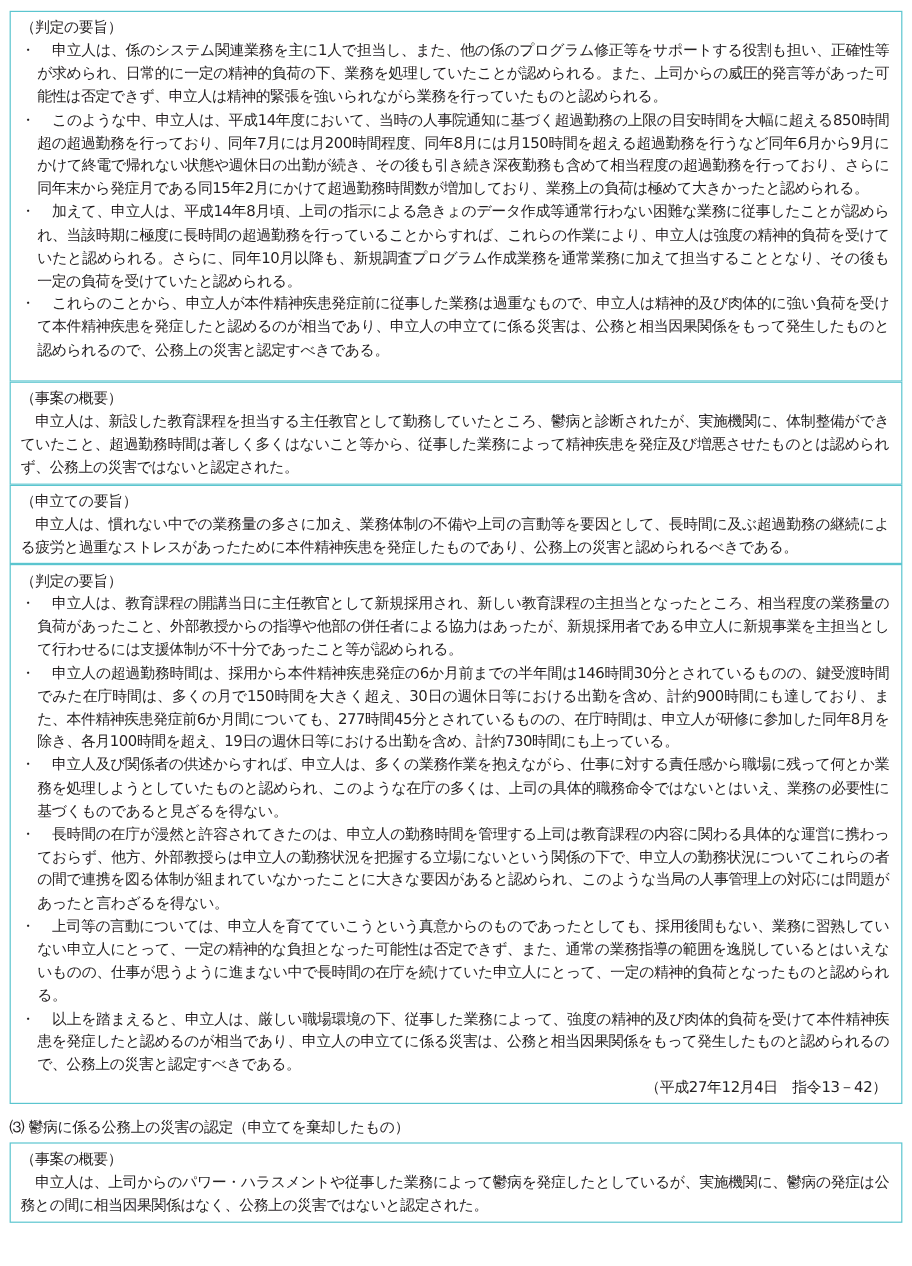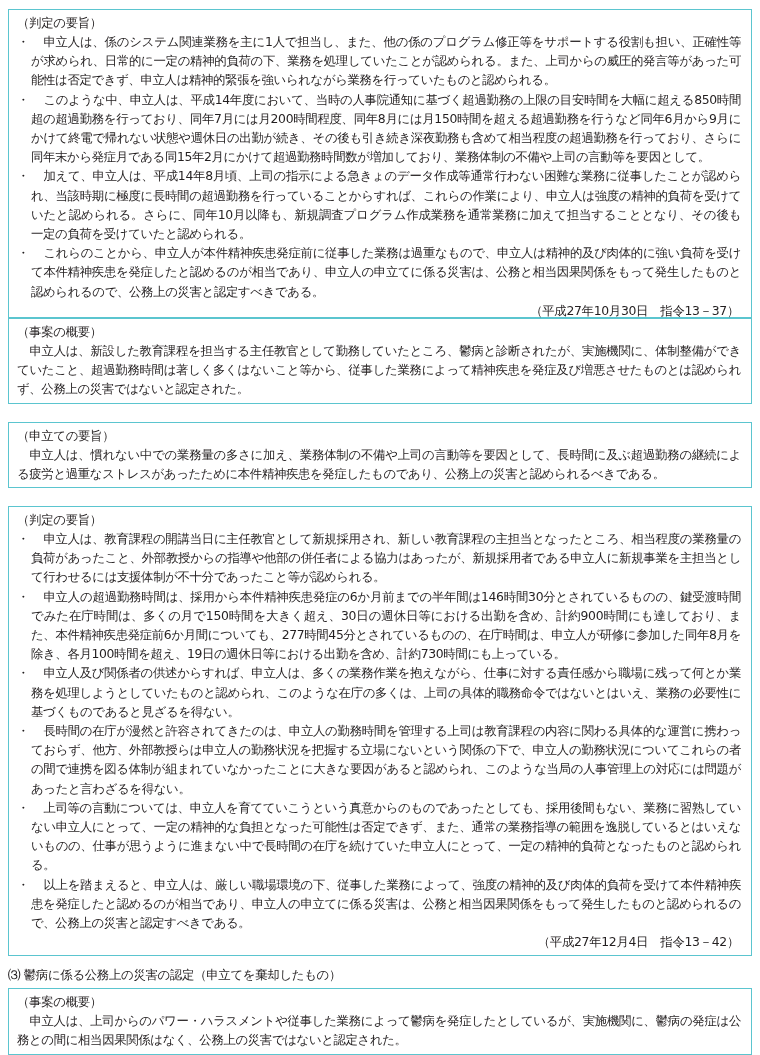--- a/index.html
+++ b/index.html
@@ -10,21 +10,21 @@
     font-size: 12.4px;
   }
   .page { position: absolute; left: 8px; top: 9px; width: 740px; }
   .box {
     border: 1.5px solid #5bc5cf;
     padding: 3px 10px 4px 8px;
     box-sizing: border-box;
     width: 744px;
     background: #fff;
   }
-  .box + .box { margin-top: 18px; }
+  .box + .box { margin-top: 0; }
   .box-title { line-height: 19px; height: 19px; letter-spacing: -0.3px; }
   .para { line-height: 19.2px; text-align: justify; text-indent: 1em; letter-spacing: -0.35px; }
   .bullets { margin: 0; padding: 0; list-style: none; }
   .bullet {
     position: relative; padding-left: 14px; line-height: 19.2px;
     text-align: justify; letter-spacing: -0.35px;
   }
   .bullet-mark { position: absolute; left: 0; top: 0; width: 14px; }
   .bullet-text { text-indent: 1em; display: block; }
   .ref { text-align: right; line-height: 19px; padding-right: 2px; letter-spacing: -0.3px; }
@@ -41,32 +41,31 @@
 
   <div class="box" style="height:309px;">
     <div class="box-title">（判定の要旨）</div>
     <ul class="bullets">
       <li class="bullet">
           <span class="bullet-mark">・</span>
           <span class="bullet-text">申立人は、係のシステム関連業務を主に1人で担当し、また、他の係のプログラム修正等をサポートする役割も担い、正確性等が求められ、日常的に一定の精神的負荷の下、業務を処理していたことが認められる。また、上司からの威圧的発言等があった可能性は否定できず、申立人は精神的緊張を強いられながら業務を行っていたものと認められる。</span>
         </li>
       <li class="bullet">
           <span class="bullet-mark">・</span>
-          <span class="bullet-text">このような中、申立人は、平成14年度において、当時の人事院通知に基づく超過勤務の上限の目安時間を大幅に超える850時間超の超過勤務を行っており、同年7月には月200時間程度、同年8月には月150時間を超える超過勤務を行うなど同年6月から9月にかけて終電で帰れない状態や週休日の出勤が続き、その後も引き続き深夜勤務も含めて相当程度の超過勤務を行っており、さらに同年末から発症月である同15年2月にかけて超過勤務時間数が増加しており、業務体制の不備や上司の言動等を要因として。</span>
+          <span class="bullet-text">このような中、申立人は、平成14年度において、当時の人事院通知に基づく超過勤務の上限の目安時間を大幅に超える850時間超の超過勤務を行っており、同年7月には月200時間程度、同年8月には月150時間を超える超過勤務を行うなど同年6月から9月にかけて終電で帰れない状態や週休日の出勤が続き、その後も引き続き深夜勤務も含めて相当程度の超過勤務を行っており、さらに同年末から発症月である同15年2月にかけて超過勤務時間数が増加しており、業務上の負荷は極めて大きかったと認められる。</span>
         </li>
       <li class="bullet">
           <span class="bullet-mark">・</span>
           <span class="bullet-text">加えて、申立人は、平成14年8月頃、上司の指示による急きょのデータ作成等通常行わない困難な業務に従事したことが認められ、当該時期に極度に長時間の超過勤務を行っていることからすれば、これらの作業により、申立人は強度の精神的負荷を受けていたと認められる。さらに、同年10月以降も、新規調査プログラム作成業務を通常業務に加えて担当することとなり、その後も一定の負荷を受けていたと認められる。</span>
         </li>
       <li class="bullet">
           <span class="bullet-mark">・</span>
           <span class="bullet-text">これらのことから、申立人が本件精神疾患発症前に従事した業務は過重なもので、申立人は精神的及び肉体的に強い負荷を受けて本件精神疾患を発症したと認めるのが相当であり、申立人の申立てに係る災害は、公務と相当因果関係をもって発生したものと認められるので、公務上の災害と認定すべきである。</span>
         </li>
     </ul>
-    <div class="ref">（平成27年10月30日　指令13－37）</div>
   </div>
 
   <div class="group">
     <div class="box">
       <div class="box-title">（事案の概要）</div>
       <div class="para">申立人は、新設した教育課程を担当する主任教官として勤務していたところ、鬱病と診断されたが、実施機関に、体制整備ができていたこと、超過勤務時間は著しく多くはないこと等から、従事した業務によって精神疾患を発症及び増悪させたものとは認められず、公務上の災害ではないと認定された。</div>
     </div>
     <div class="box">
       <div class="box-title">（申立ての要旨）</div>
       <div class="para">申立人は、慣れない中での業務量の多さに加え、業務体制の不備や上司の言動等を要因として、長時間に及ぶ超過勤務の継続による疲労と過重なストレスがあったために本件精神疾患を発症したものであり、公務上の災害と認められるべきである。</div>

